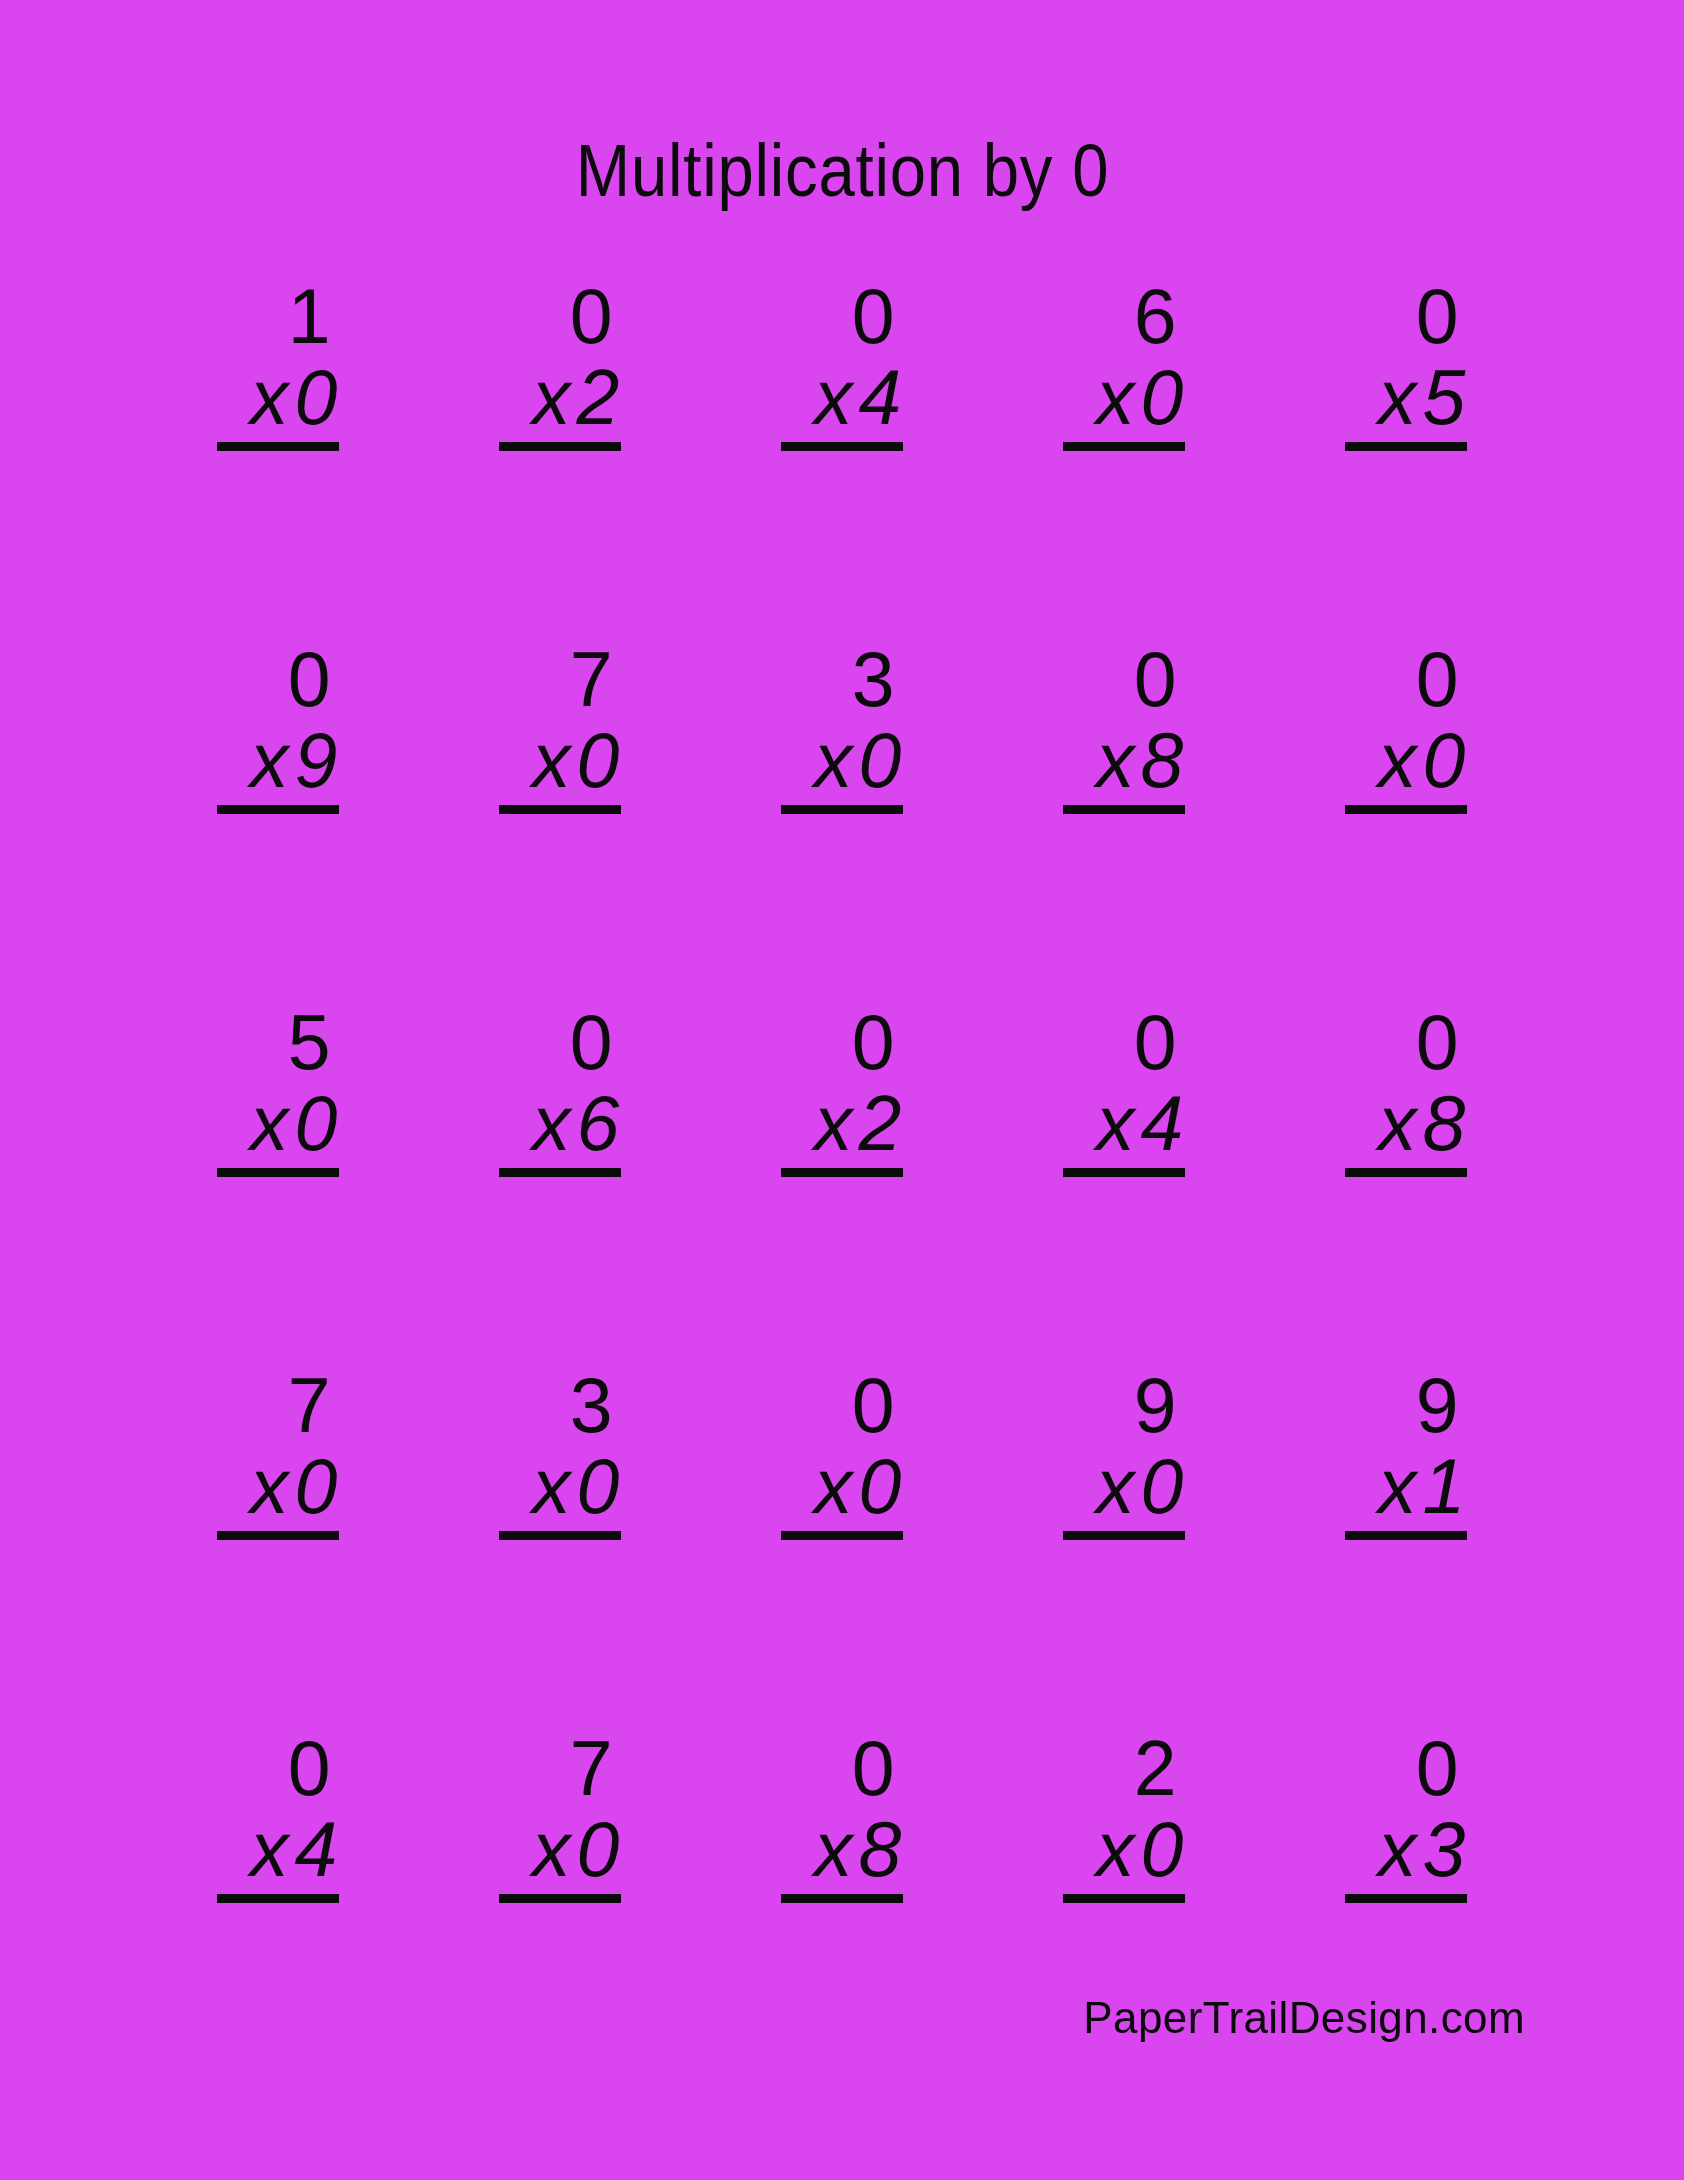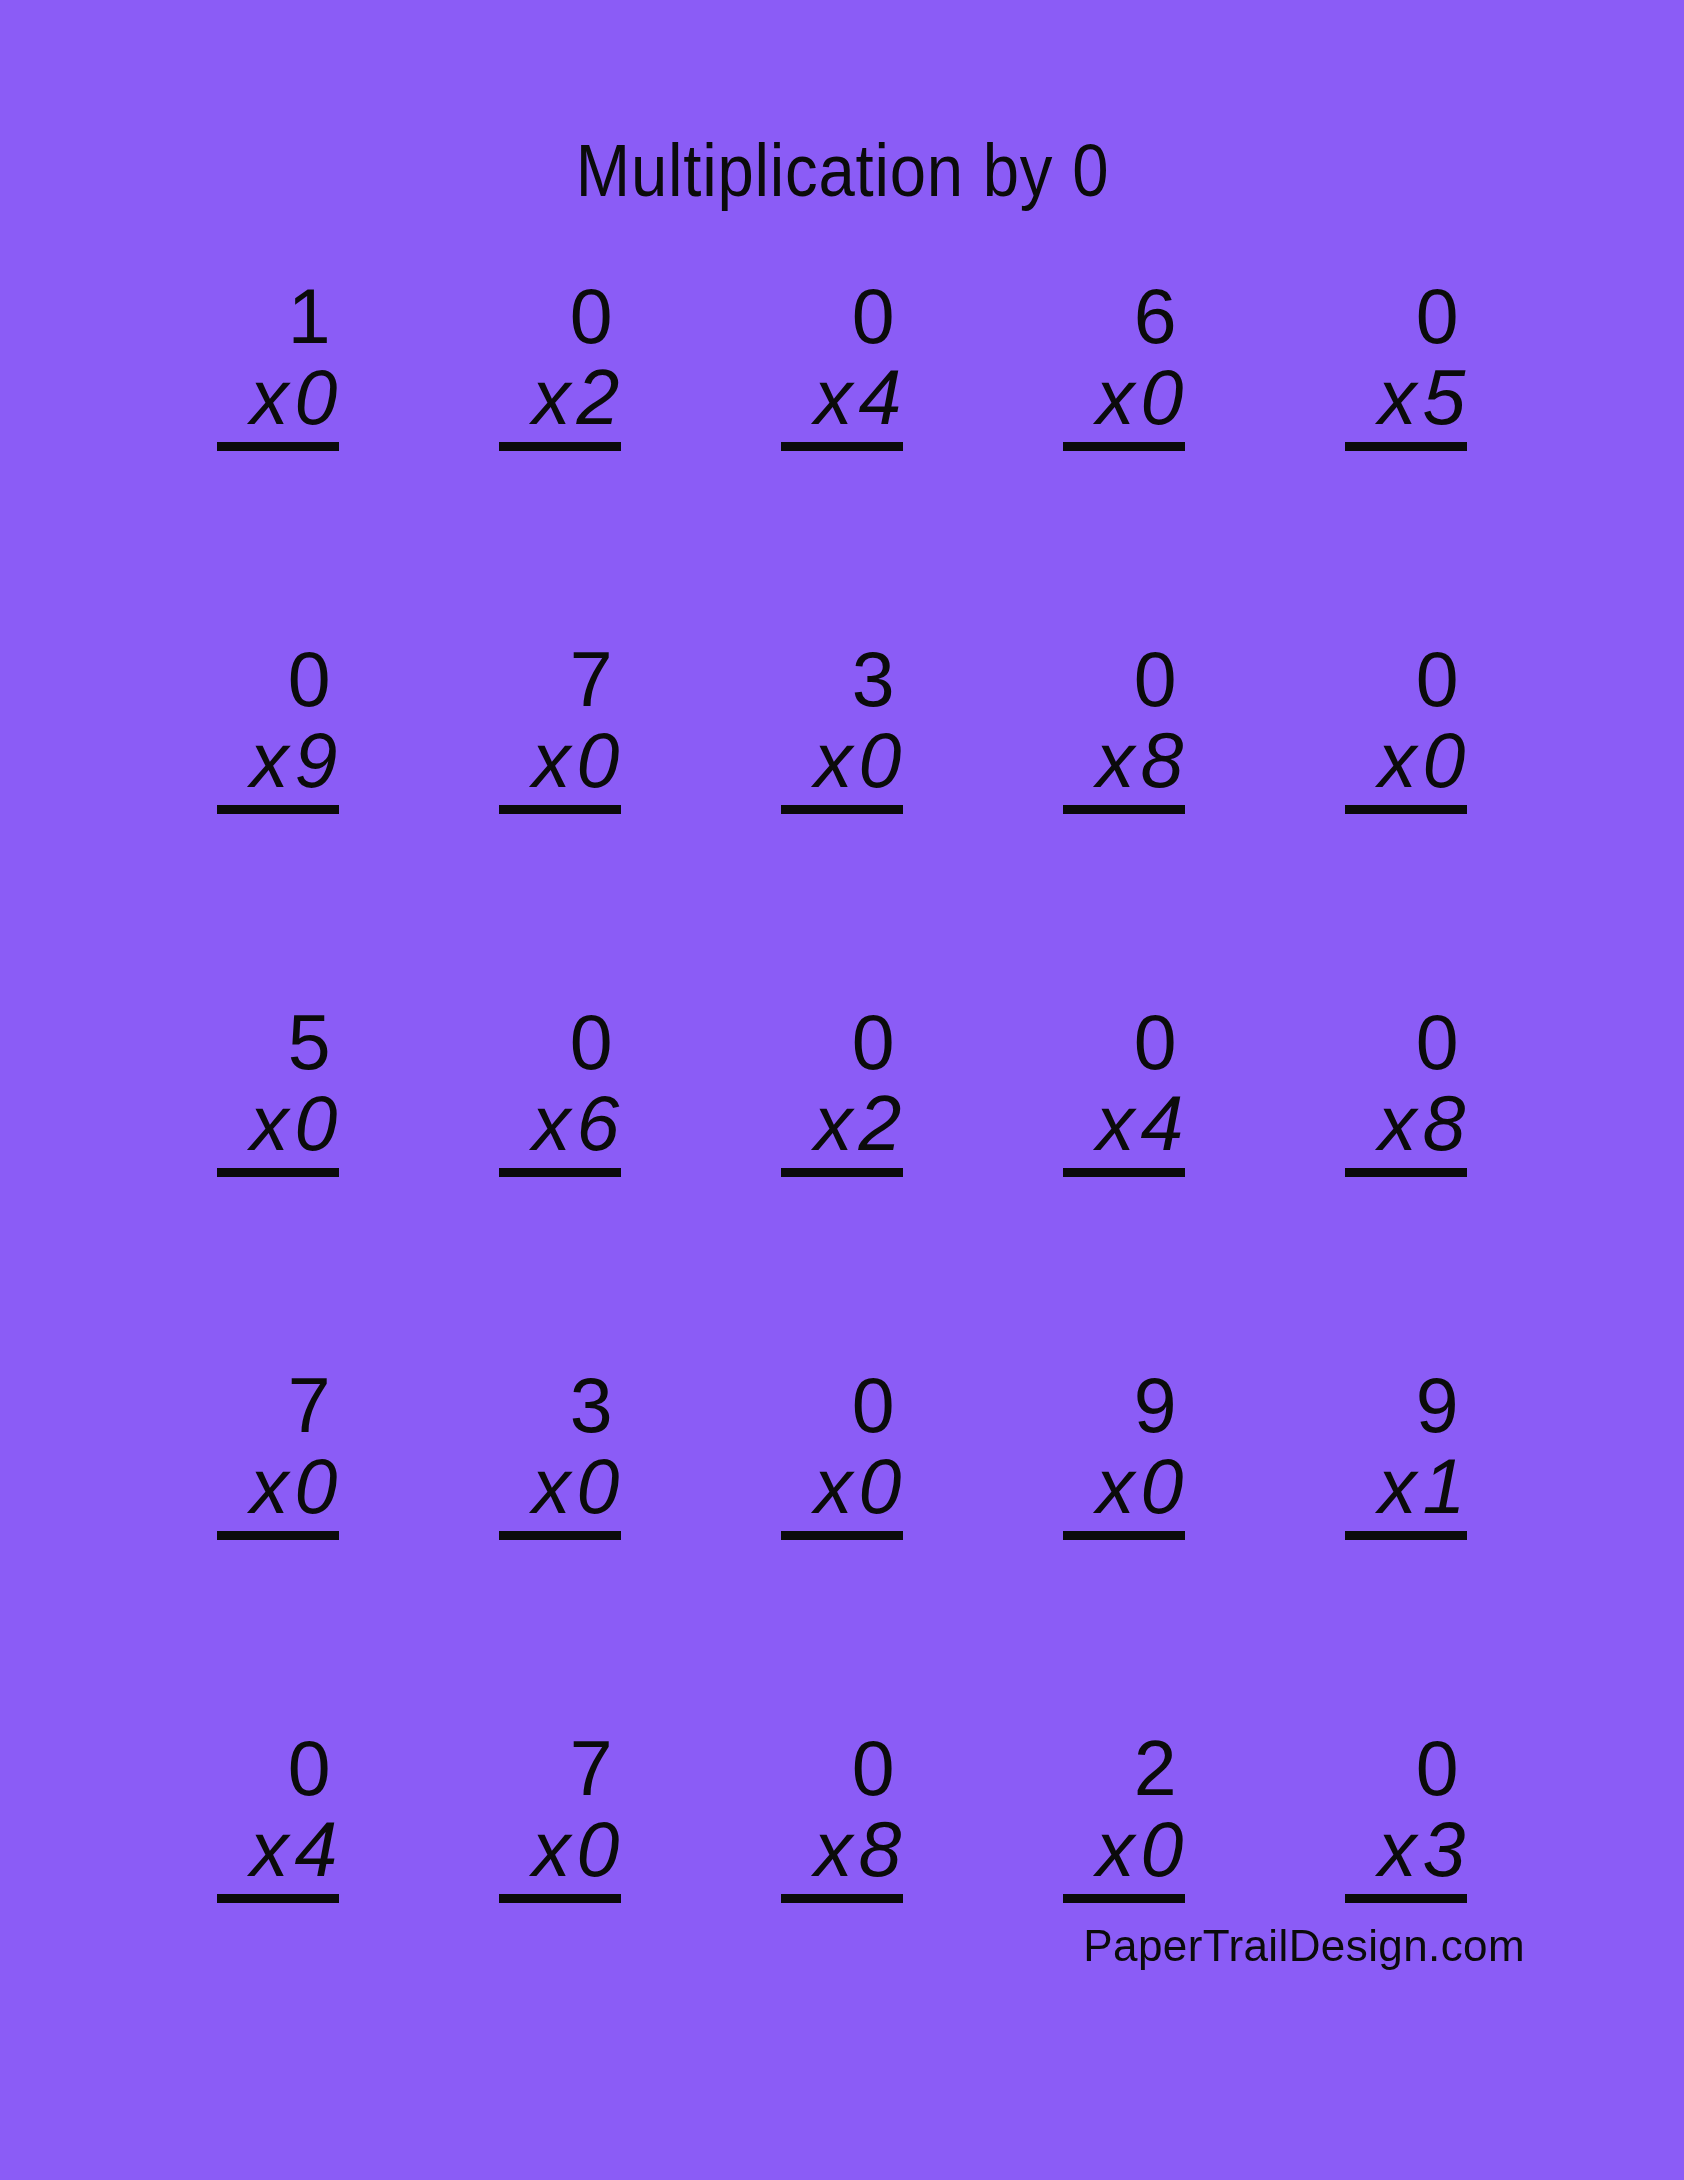--- a/index.html
+++ b/index.html
@@ -7,21 +7,21 @@
   body {
     position: relative;
     background: #ffffff;
     color: #0b0b0b;
     font-family: "Liberation Sans", sans-serif;
     overflow: hidden;
   }
   .sheet {
     position: absolute;
     inset: 0;
-    background: #8b5cf6;
+    background: #d946ef;
   }
   .title {
     position: absolute;
     top: 129px;
     left: 0;
     width: 100%;
     text-align: center;
     font-size: 75px;
     line-height: 82px;
     letter-spacing: 0.9px;
@@ -59,21 +59,21 @@
   .times {
     display: inline-block;
     margin-right: 6px;
   }
   .answer-line {
     height: 8.5px;
     background: #0b0b0b;
   }
   .footer {
     position: absolute;
-    top: 1921px;
+    top: 1993px;
     right: 160px;
     font-size: 44px;
     line-height: 49px;
     letter-spacing: 0.4px;
     white-space: nowrap;
   }
 </style>
 </head>
 <body>
 

